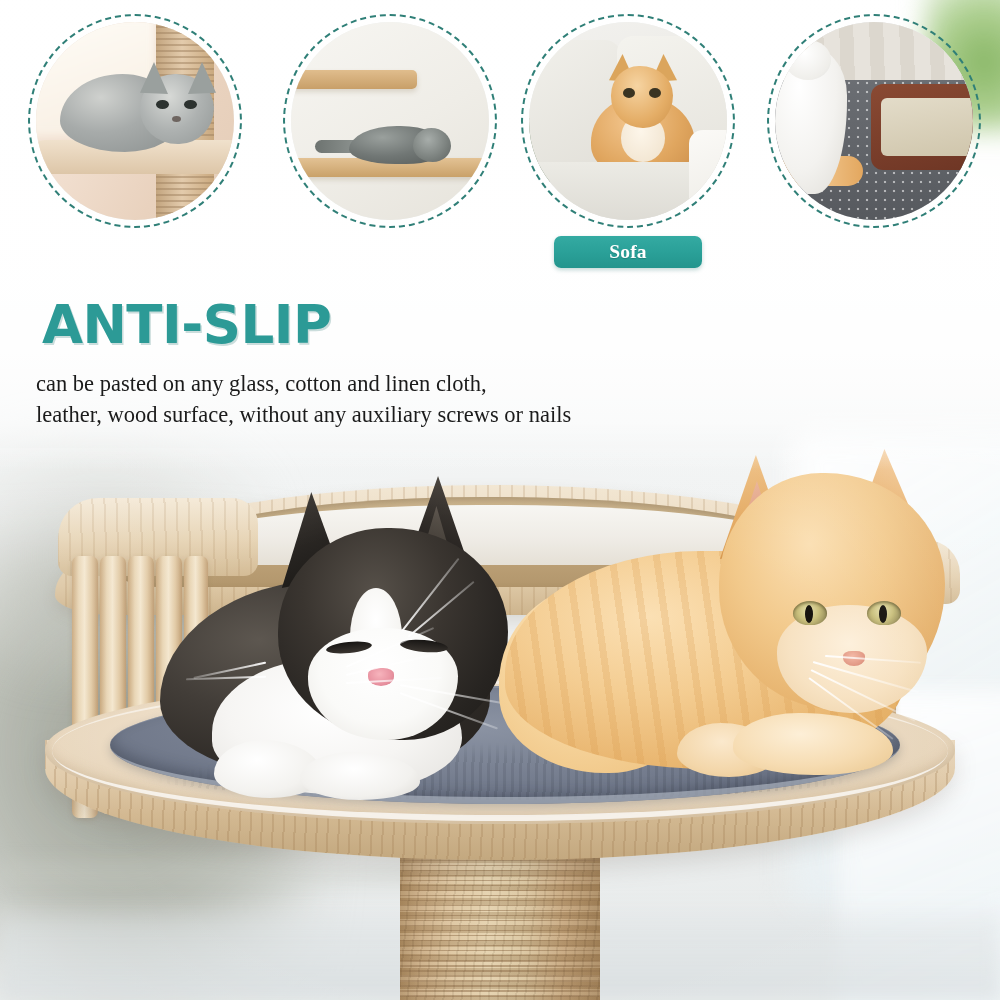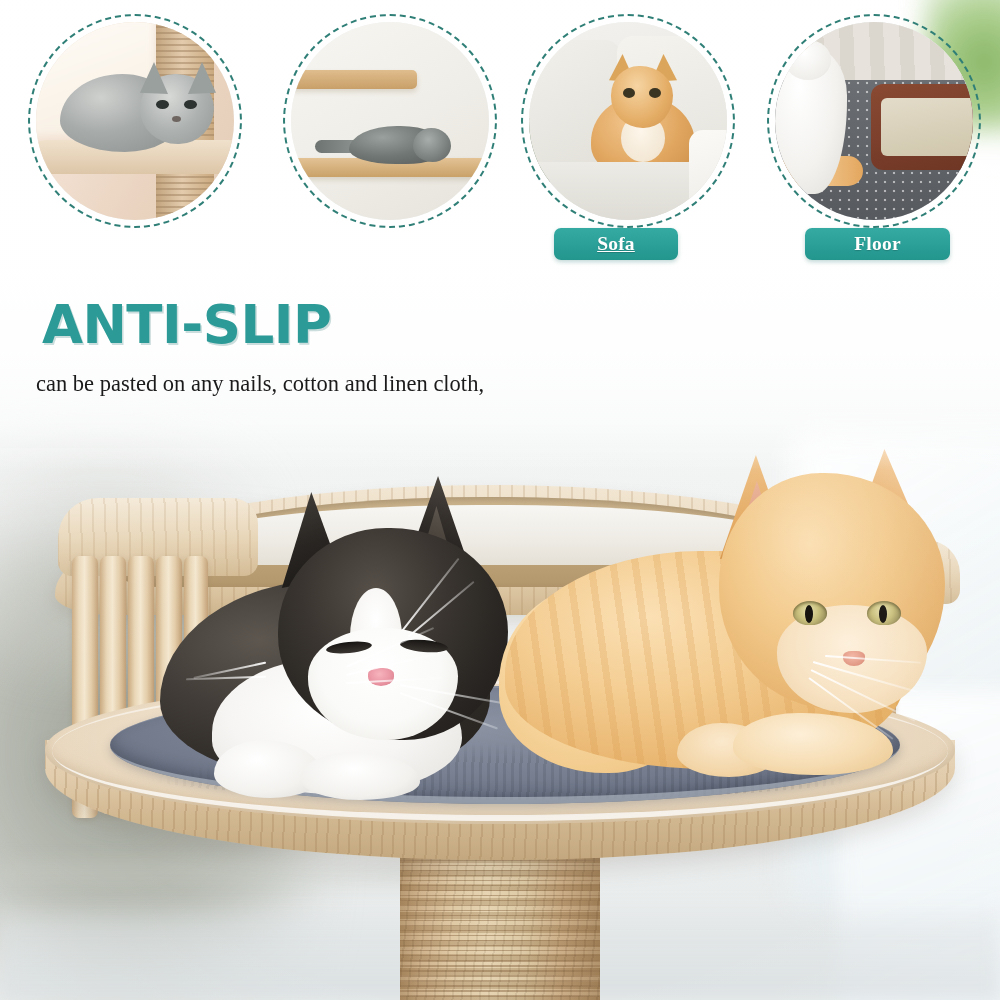--- a/index.html
+++ b/index.html
@@ -494,21 +494,21 @@
     font-weight:700;
     font-size:19.5px;
     letter-spacing:.2px;
     display:flex; align-items:center; justify-content:center;
     box-shadow:0 2px 4px rgba(30,110,105,.28), 0 0 0 2px rgba(255,255,255,.9);
     text-shadow:0 1px 1px rgba(0,0,0,.18);
     white-space:nowrap;
   }
   .b1 { left:52px;  top:228px; width:172px; }
   .b2 { left:301px; top:228px; width:178px; }
-  .b3 { left:554px; top:228px; width:124px;text-decoration:underline; }
+  .b3 { left:554px; top:236px; width:148px; }
   .b4 { left:805px; top:228px; width:145px; }
 
   
   .headline {
     position:absolute; left:42px; top:296px;
     font-family:"DejaVu Sans", sans-serif;
     font-weight:700;
     font-size:53px;
     line-height:58px;
     letter-spacing:-0.5px;
@@ -680,20 +680,20 @@
         <div class="p4-tail"></div>
           <div class="p4-cat"></div>
         <div class="p4-ear"></div>
           <div class="p4-cat-head"></div>
       </div>
       <div class="ring"></div>
     </div>
   </div>
 
   <div class="badge b3">Sofa</div>
-  <div class="badge b4">Floor</div>
 
   <div class="headline">ANTI-SLIP</div>
   <div class="bodytext">
-    <div>can be pasted on any nails, cotton and linen cloth,</div>
+    <div>can be pasted on any glass, cotton and linen cloth,</div>
+    <div>leather, wood surface, without any auxiliary screws or nails</div>
   </div>
 
 </div>
 
 </body></html>

